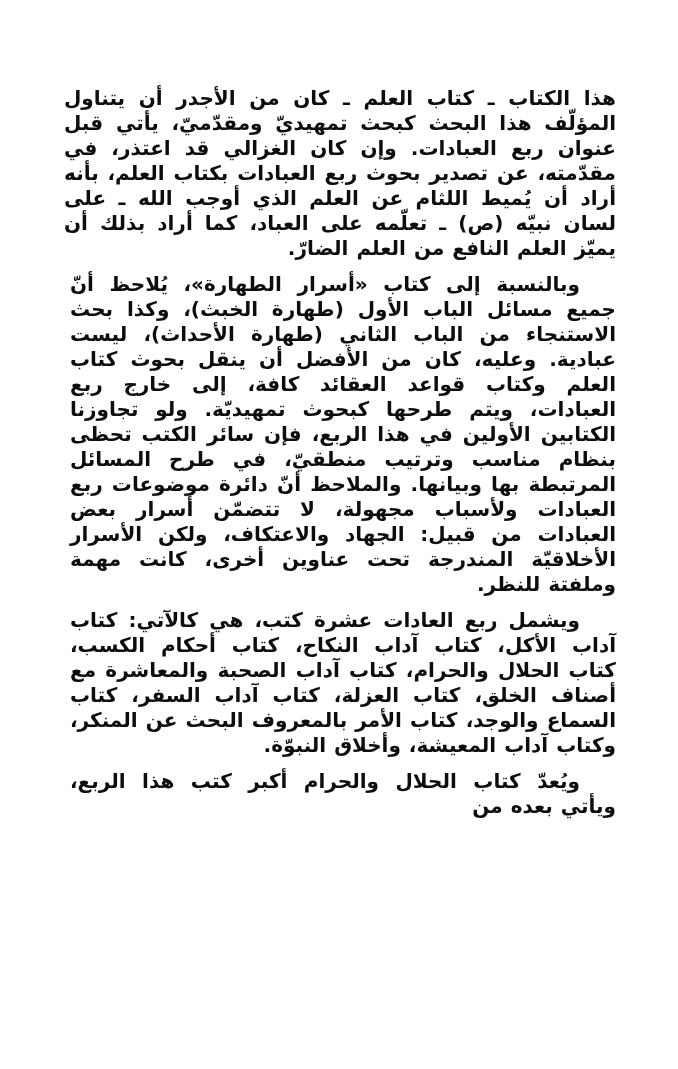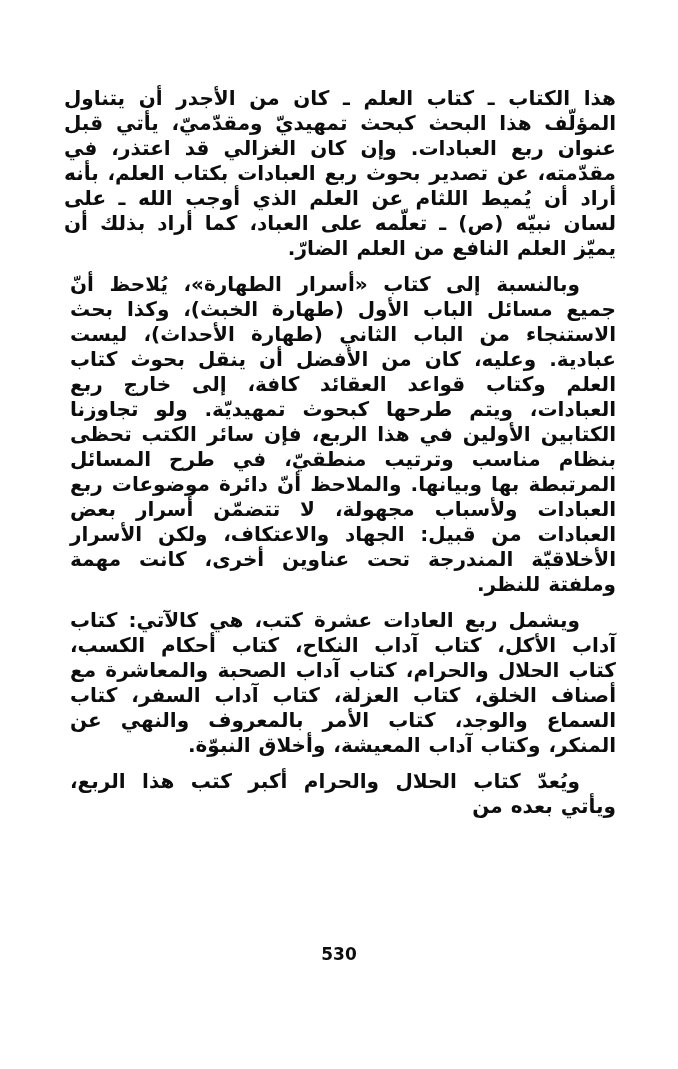--- a/index.html
+++ b/index.html
@@ -56,17 +56,16 @@
     color: #0d0d0d;
   }
 </style>
 </head>
 <body>
 
 <div class="book-page">
   <div class="text-block">
     <p>هذا الكتاب ـ كتاب العلم ـ كان من الأجدر أن يتناول المؤلّف هذا البحث كبحث تمهيديّ ومقدّميّ، يأتي قبل عنوان ربع العبادات. وإن كان الغزالي قد اعتذر، في مقدّمته، عن تصدير بحوث ربع العبادات بكتاب العلم، بأنه أراد أن يُميط اللثام عن العلم الذي أوجب الله ـ على لسان نبيّه (ص) ـ تعلّمه على العباد، كما أراد بذلك أن يميّز العلم النافع من العلم الضارّ.</p>
     <p class="indent">وبالنسبة إلى كتاب «أسرار الطهارة»، يُلاحظ أنّ جميع مسائل الباب الأول (طهارة الخبث)، وكذا بحث الاستنجاء من الباب الثاني (طهارة الأحداث)، ليست عبادية. وعليه، كان من الأفضل أن ينقل بحوث كتاب العلم وكتاب قواعد العقائد كافة، إلى خارج ربع العبادات، ويتم طرحها كبحوث تمهيديّة. ولو تجاوزنا الكتابين الأولين في هذا الربع، فإن سائر الكتب تحظى بنظام مناسب وترتيب منطقيّ، في طرح المسائل المرتبطة بها وبيانها. والملاحظ أنّ دائرة موضوعات ربع العبادات ولأسباب مجهولة، لا تتضمّن أسرار بعض العبادات من قبيل: الجهاد والاعتكاف، ولكن الأسرار الأخلاقيّة المندرجة تحت عناوين أخرى، كانت مهمة وملفتة للنظر.</p>
-    <p class="indent">ويشمل ربع العادات عشرة كتب، هي كالآتي: كتاب آداب الأكل، كتاب آداب النكاح، كتاب أحكام الكسب، كتاب الحلال والحرام، كتاب آداب الصحبة والمعاشرة مع أصناف الخلق، كتاب العزلة، كتاب آداب السفر، كتاب السماع والوجد، كتاب الأمر بالمعروف والنهي عن المنكر، وكتاب آداب المعيشة، وأخلاق النبوّة.</p>
+    <p class="indent">ويشمل ربع العادات عشرة كتب، هي كالآتي: كتاب آداب الأكل، كتاب آداب النكاح، كتاب أحكام الكسب، كتاب الحلال والحرام، كتاب آداب الصحبة والمعاشرة مع أصناف الخلق، كتاب العزلة، كتاب آداب السفر، كتاب السماع والوجد، كتاب الأمر بالمعروف البحث عن المنكر، وكتاب آداب المعيشة، وأخلاق النبوّة.</p>
     <p class="indent">ويُعدّ كتاب الحلال والحرام أكبر كتب هذا الربع، ويأتي بعده من</p>
   </div>
-  <div class="page-number">530</div>
 </div>
 
 </body></html>

